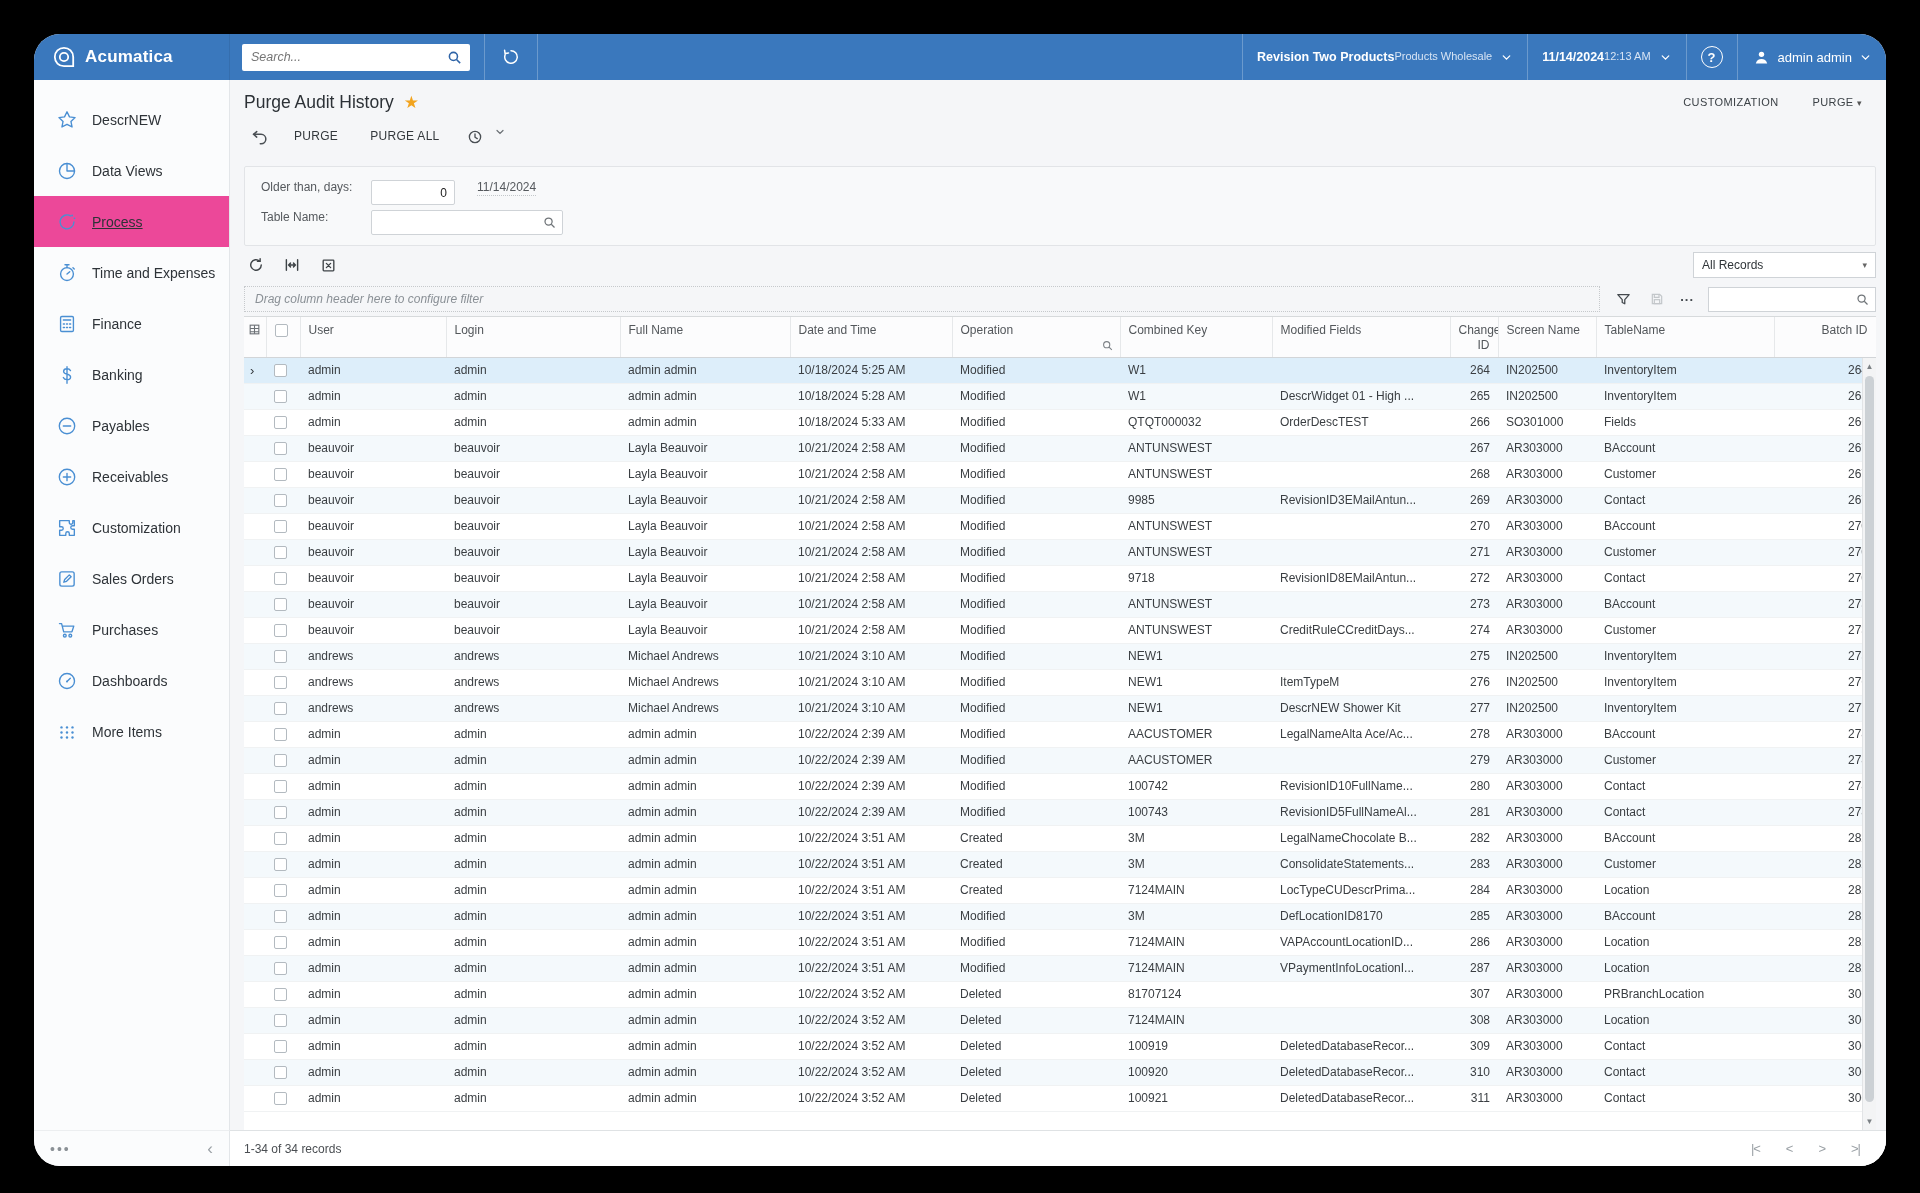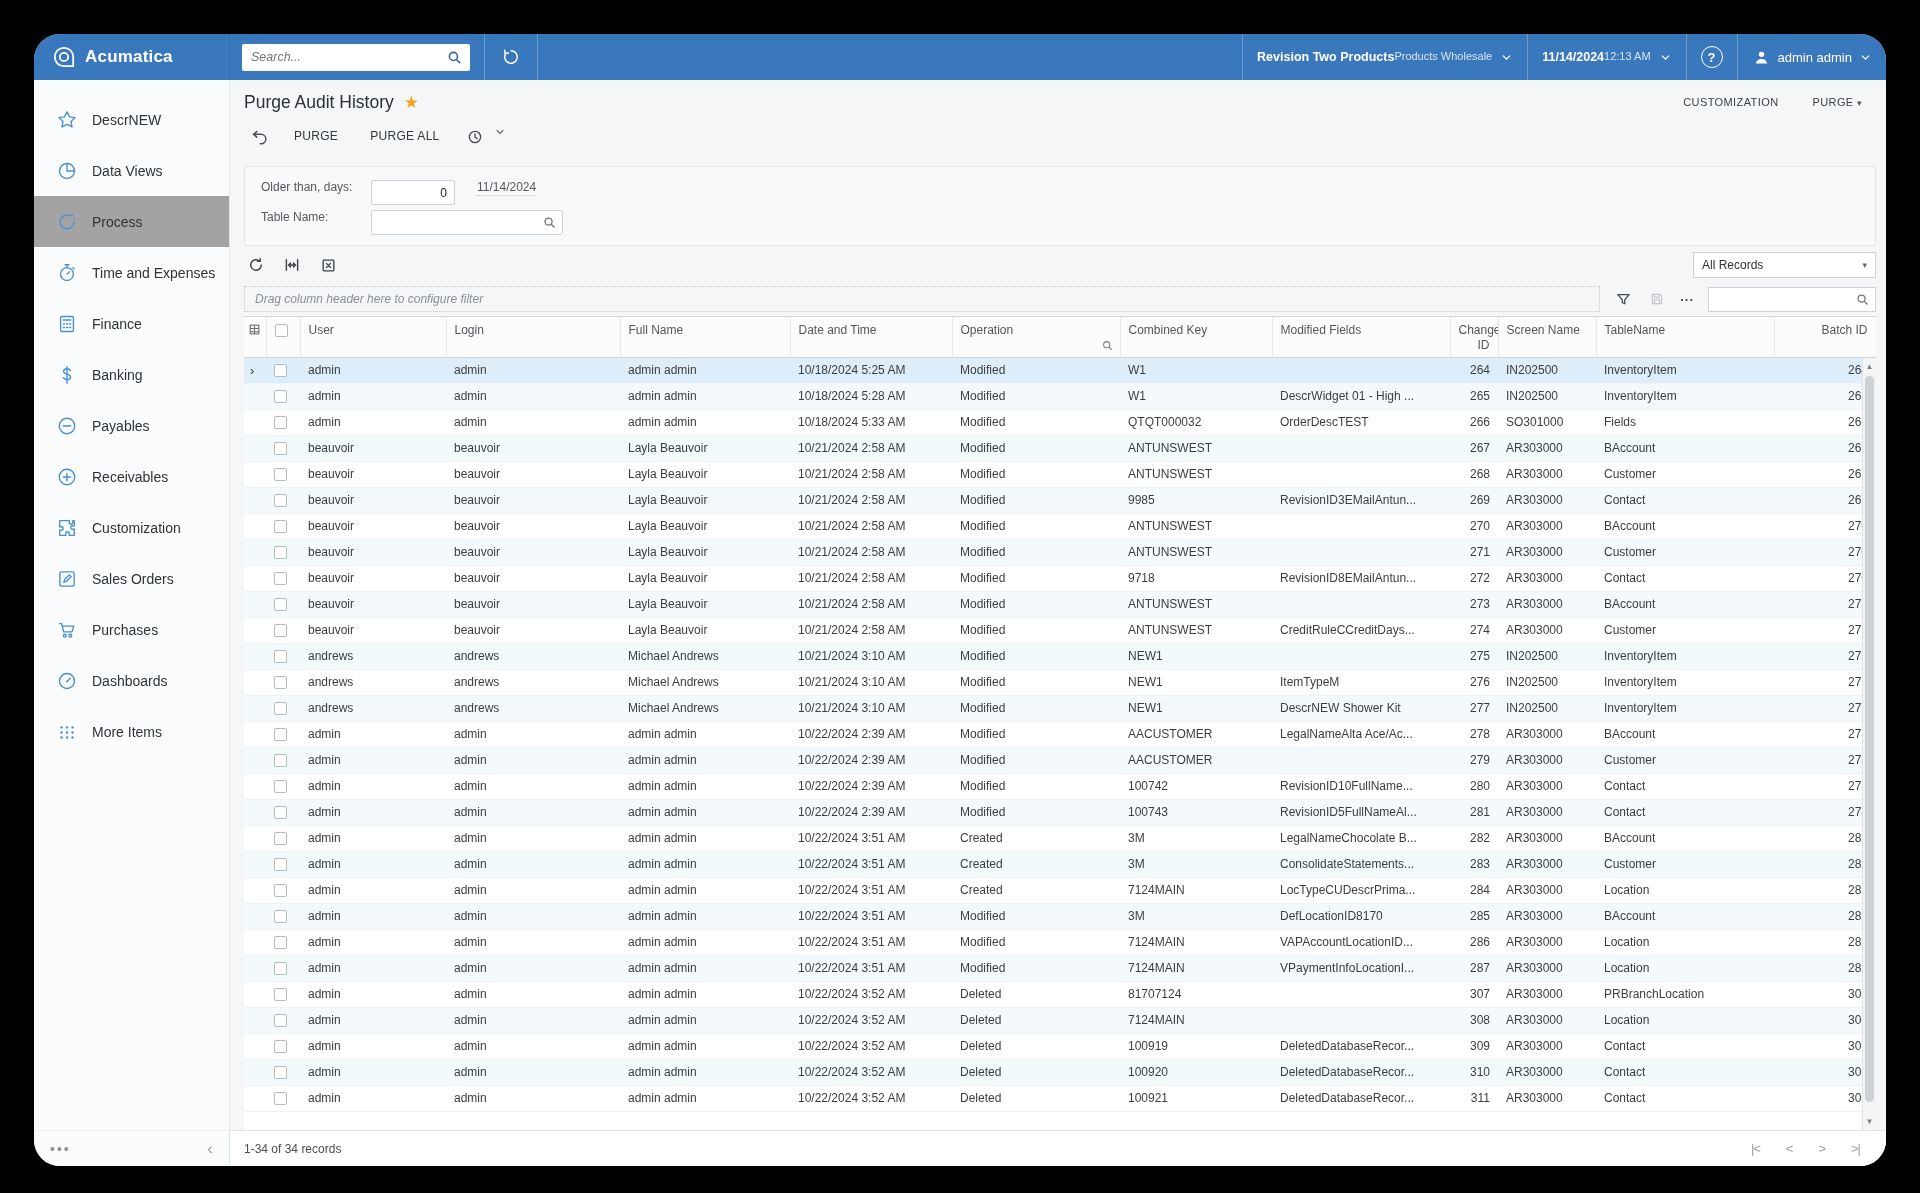--- a/index.html
+++ b/index.html
@@ -22,21 +22,21 @@
   .two-line .l2 { font-size:11px; color:#d7e4f4; }
   .chev { color:#fff; }
   .help-circ { width:22px; height:22px; border:1.6px solid #fff; border-radius:50%; display:flex; align-items:center; justify-content:center; font-size:13px; font-weight:bold; }
   .user-sect { gap:7px; }
   .user-name { font-size:13px; }
 
   
   .sidebar { position:absolute; left:0; top:46px; width:196px; bottom:36px; background:#fbfcfd; border-right:1px solid #e3e6e9; padding-top:14px; }
   .side-item { height:51px; display:flex; align-items:center; gap:14px; padding-left:22px; cursor:pointer; color:#2e3338; font-size:14px; }
   .side-item .ic { width:22px; height:22px; color:#4a8fd3; flex:0 0 22px; }
-  .side-item.active { background:#a3a3a3; }
+  .side-item.active { background:#ec4899;text-decoration:underline; }
   .sidebar-footer { position:absolute; left:0; bottom:0; width:196px; height:36px; background:#fbfcfd; border-right:1px solid #e3e6e9; border-top:1px solid #eceef0; display:flex; align-items:center; justify-content:space-between; padding:0 16px; color:#8b9196; }
   .dots3 { font-size:14px; letter-spacing:2px; cursor:pointer; }
   .collapse { font-size:17px; cursor:pointer; color:#9aa0a5; }
 
   
   .content { position:absolute; left:196px; top:46px; right:0; bottom:0; display:flex; flex-direction:column; background:#f5f6f8; }
   .page-header { height:44px; display:flex; align-items:center; padding:0 24px 0 14px; }
   .page-title { font-size:17.5px; color:#2c3136; }
   .fav-star { color:#f2a41f; font-size:17px; margin-left:10px; cursor:pointer; }
   .ph-right { margin-left:auto; display:flex; align-items:center; gap:34px; }

